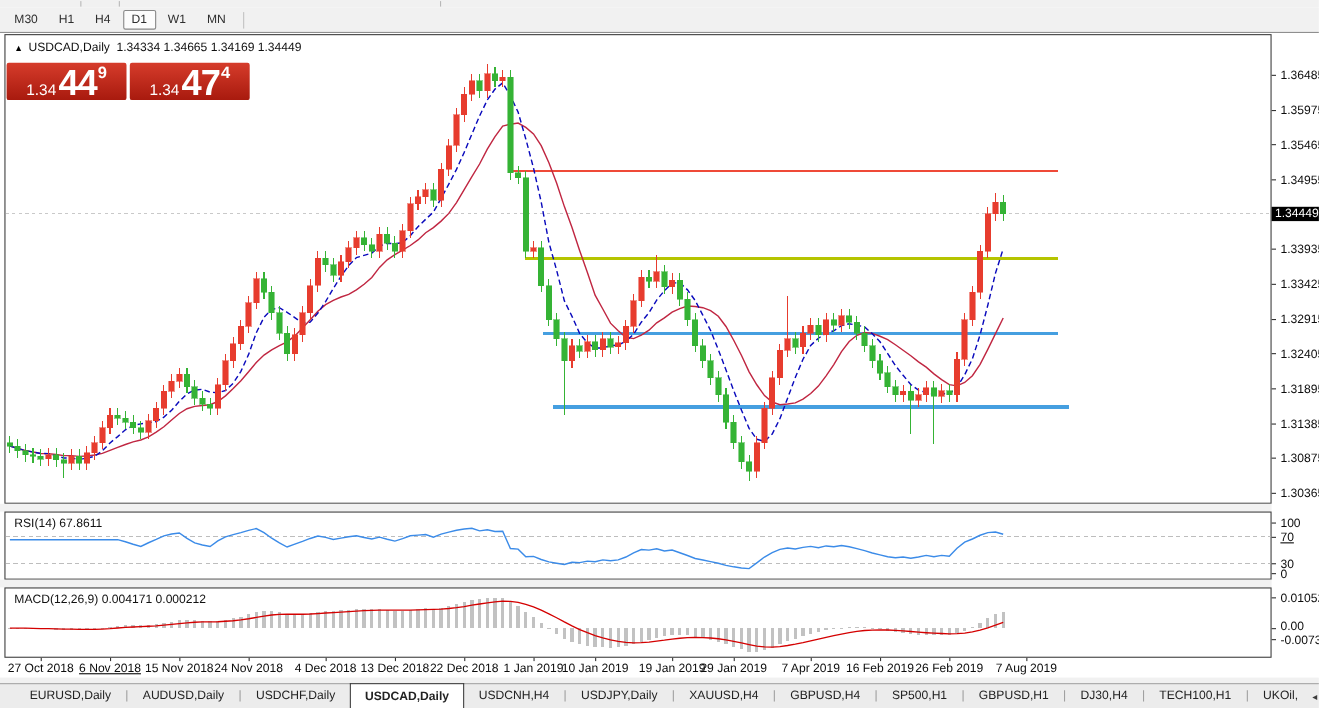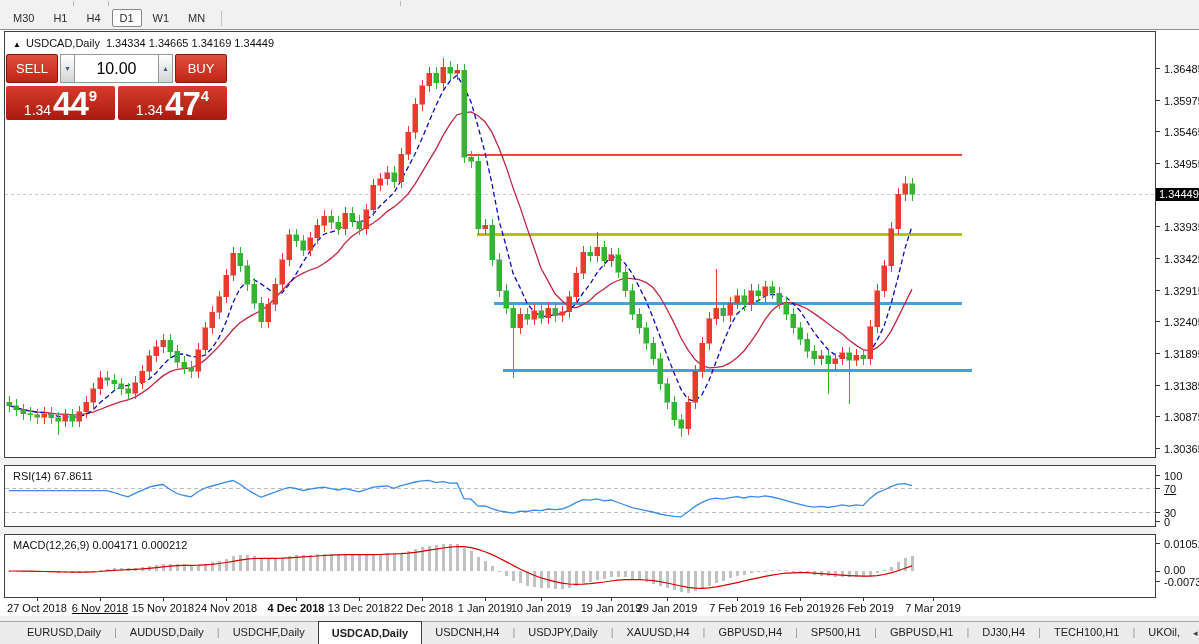--- a/index.html
+++ b/index.html
@@ -346,29 +346,20 @@
       <line x1="912" x2="912" y1="177.6" y2="200.6" stroke="#35b335" stroke-width="1" shape-rendering="crispEdges"></line>
       <rect x="909.5" y="183.8" width="5" height="10.6" fill="#35b335" stroke="#35b335" stroke-width="0.5" shape-rendering="crispEdges"></rect>
     </svg>
 </div>
 
 <div id="chart-header">
   <span class="tri">▲</span><span>USDCAD,Daily</span><span class="ohlc">1.34334 1.34665 1.34169 1.34449</span>
 </div>
 
 <div id="trade">
-  <div class="trow">
-    <div class="sellbtn">SELL</div>
-    <div class="spin">
-      <div class="spinbtn">▼</div>
-      <div class="vol">10.00</div>
-      <div class="spinbtn">▲</div>
-    </div>
-    <div class="buybtn">BUY</div>
-  </div>
   <div class="prow">
     <div class="pbox">
       <span class="bigfig">1.34</span>
         <span class="pips">44</span>
         <span class="pipette">9</span>
     </div>
     <div class="pbox second">
       <span class="bigfig">1.34</span>
         <span class="pips">47</span>
         <span class="pipette">4</span>
@@ -575,41 +566,41 @@
 <div id="date-axis">
     <div class="dtick" style="left: 33px;"></div>
     <div class="dlabel" style="left: 33px;">27 Oct 2018</div>
     <div class="dtick" style="left: 96px;"></div>
     <div class="dlabel" style="left: 96px; text-decoration: underline;">6 Nov 2018</div>
     <div class="dtick" style="left: 159px;"></div>
     <div class="dlabel" style="left: 159px;">15 Nov 2018</div>
     <div class="dtick" style="left: 222px;"></div>
     <div class="dlabel" style="left: 222px;">24 Nov 2018</div>
     <div class="dtick" style="left: 292px;"></div>
-    <div class="dlabel" style="left: 292px; font-weight: bold;">4 Dec 2018</div>
+    <div class="dlabel" style="left: 292px;">4 Dec 2018</div>
     <div class="dtick" style="left: 355px;"></div>
     <div class="dlabel" style="left: 355px;">13 Dec 2018</div>
     <div class="dtick" style="left: 418px;"></div>
     <div class="dlabel" style="left: 418px;">22 Dec 2018</div>
     <div class="dtick" style="left: 481px;"></div>
     <div class="dlabel" style="left: 481px;">1 Jan 2019</div>
     <div class="dtick" style="left: 537px;"></div>
     <div class="dlabel" style="left: 537px;">10 Jan 2019</div>
     <div class="dtick" style="left: 607px;"></div>
     <div class="dlabel" style="left: 607px;">19 Jan 2019</div>
     <div class="dtick" style="left: 663px;"></div>
     <div class="dlabel" style="left: 663px;">29 Jan 2019</div>
     <div class="dtick" style="left: 733px;"></div>
-    <div class="dlabel" style="left: 733px;">7 Feb 2019</div>
+    <div class="dlabel" style="left: 733px;">7 Apr 2019</div>
     <div class="dtick" style="left: 796px;"></div>
     <div class="dlabel" style="left: 796px;">16 Feb 2019</div>
     <div class="dtick" style="left: 859px;"></div>
     <div class="dlabel" style="left: 859px;">26 Feb 2019</div>
     <div class="dtick" style="left: 929px;"></div>
-    <div class="dlabel" style="left: 929px;">7 Mar 2019</div>
+    <div class="dlabel" style="left: 929px;">7 Aug 2019</div>
   </div>
 
 <div id="status-strip"></div>
 
 <div id="tabbar">
     <div class="tab">EURUSD,Daily</div>
     <div class="tabsep">|</div>
     <div class="tab">AUDUSD,Daily</div>
     <div class="tabsep">|</div>
     <div class="tab">USDCHF,Daily</div>

